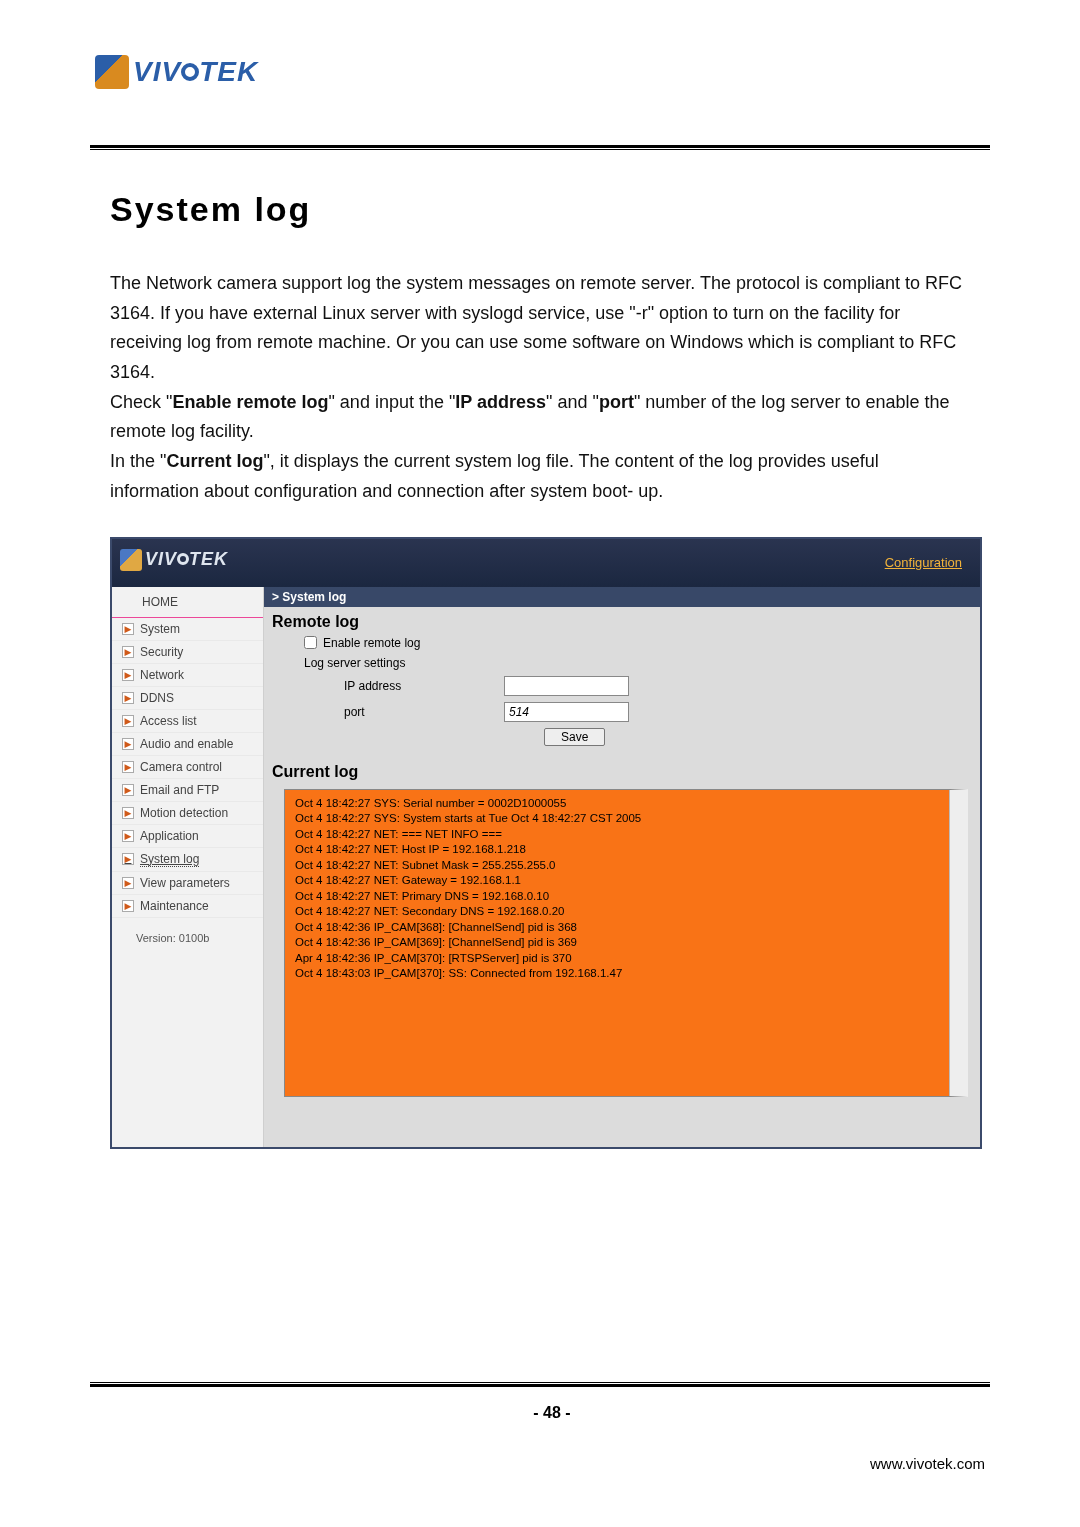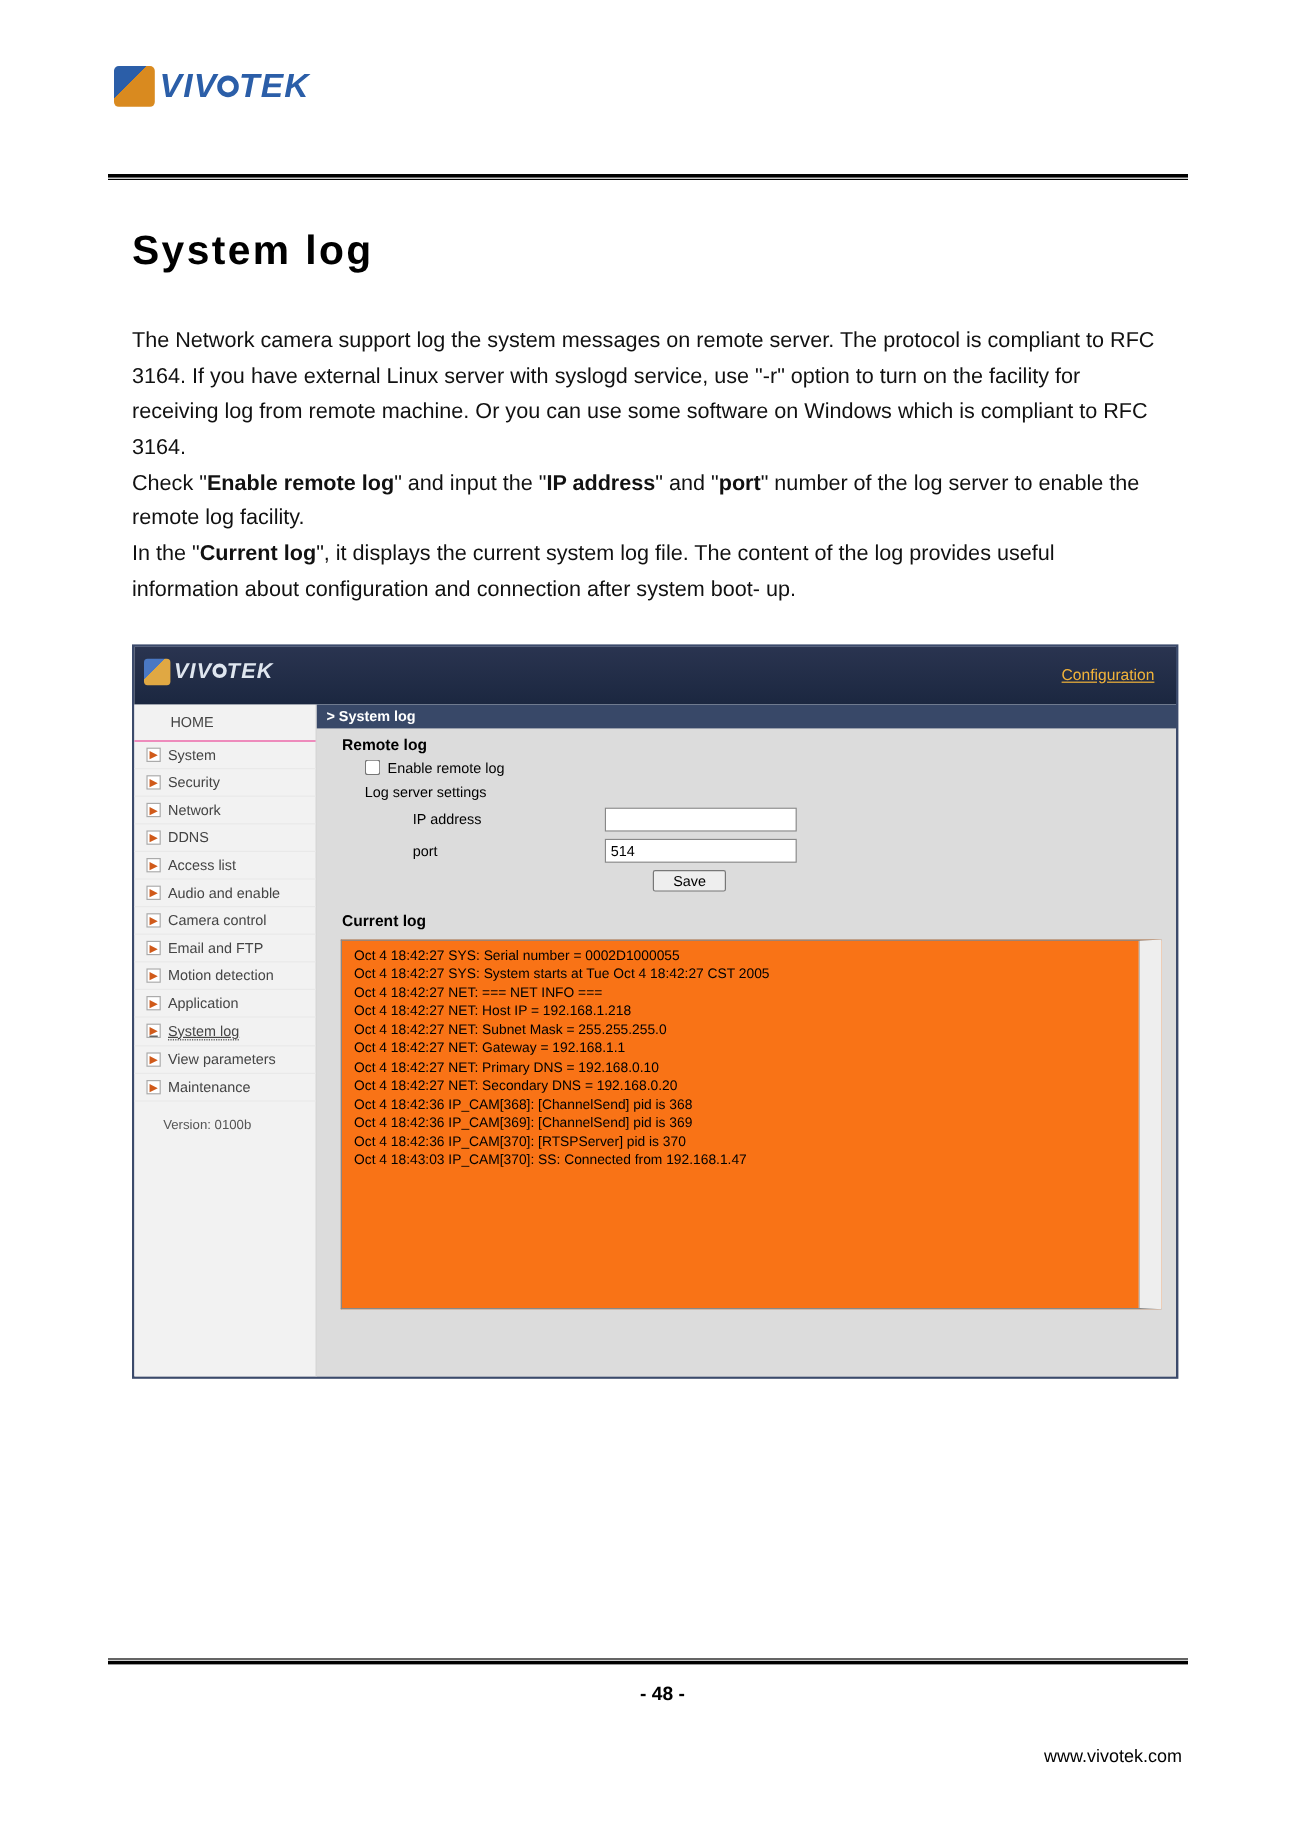--- a/index.html
+++ b/index.html
@@ -145,37 +145,37 @@
   }
   .section-title {
     background: #384868;
     color: #fff;
     font-size: 12px;
     font-weight: bold;
     padding: 3px 8px;
   }
   .section-sub {
     font-weight: bold;
-    font-size: 13px;
+    font-size: 16px;
     padding: 6px 8px 2px 8px;
-    margin-left: 13px;
   }
   .form-area {
     padding: 0 0 8px 40px;
     font-size: 12px;
   }
   .form-row { padding: 3px 0; display:flex; align-items:center; }
   .form-row .lbllvl2 { padding-left: 40px; width:200px; }
   input[type=text] {
-    width: 160px;
+    width: 125px;
     height: 20px;
     border: 1px solid #888;
     background: #fff;
     font-size: 12px;
     padding: 1px 4px;
+    font-style: italic;
   }
   .save-btn {
     display:inline-block;
     padding: 1px 16px;
     border: 1px solid #777;
     background: #eee;
     font-size: 12px;
     cursor: pointer;
     border-radius:2px;
   }
@@ -340,21 +340,21 @@
           <div>Oct 4 18:42:27 SYS: Serial number = 0002D1000055</div>
           <div>Oct 4 18:42:27 SYS: System starts at Tue Oct 4 18:42:27 CST 2005</div>
           <div>Oct 4 18:42:27 NET: === NET INFO ===</div>
           <div>Oct 4 18:42:27 NET: Host IP = 192.168.1.218</div>
           <div>Oct 4 18:42:27 NET: Subnet Mask = 255.255.255.0</div>
           <div>Oct 4 18:42:27 NET: Gateway = 192.168.1.1</div>
           <div>Oct 4 18:42:27 NET: Primary DNS = 192.168.0.10</div>
           <div>Oct 4 18:42:27 NET: Secondary DNS = 192.168.0.20</div>
           <div>Oct 4 18:42:36 IP_CAM[368]: [ChannelSend] pid is 368</div>
           <div>Oct 4 18:42:36 IP_CAM[369]: [ChannelSend] pid is 369</div>
-          <div>Oct 4 18:42:36 IP_CAM[370]: [RTSPServer] pid is 370</div>
+          <div>Apr 4 18:42:36 IP_CAM[370]: [RTSPServer] pid is 370</div>
           <div>Oct 4 18:43:03 IP_CAM[370]: SS: Connected from 192.168.1.47</div>
         </div>
       </div>
     </div>
   </div>
 </div>
 
 <div class="rule-bottom"></div>
 <div class="page-num">- 48 -</div>
 <div class="footer-url">www.vivotek.com</div>

